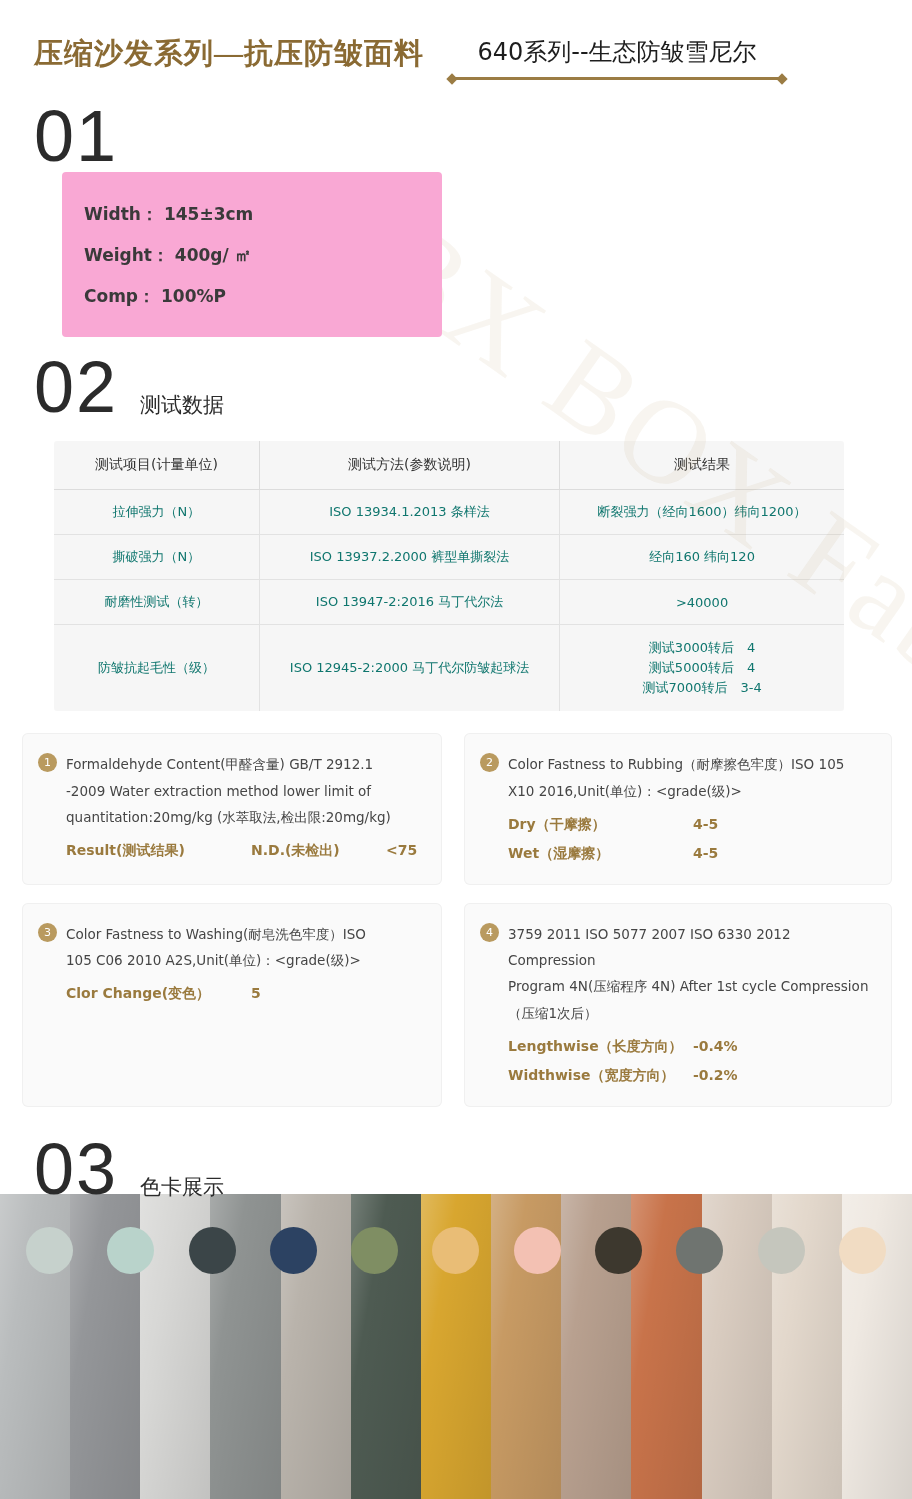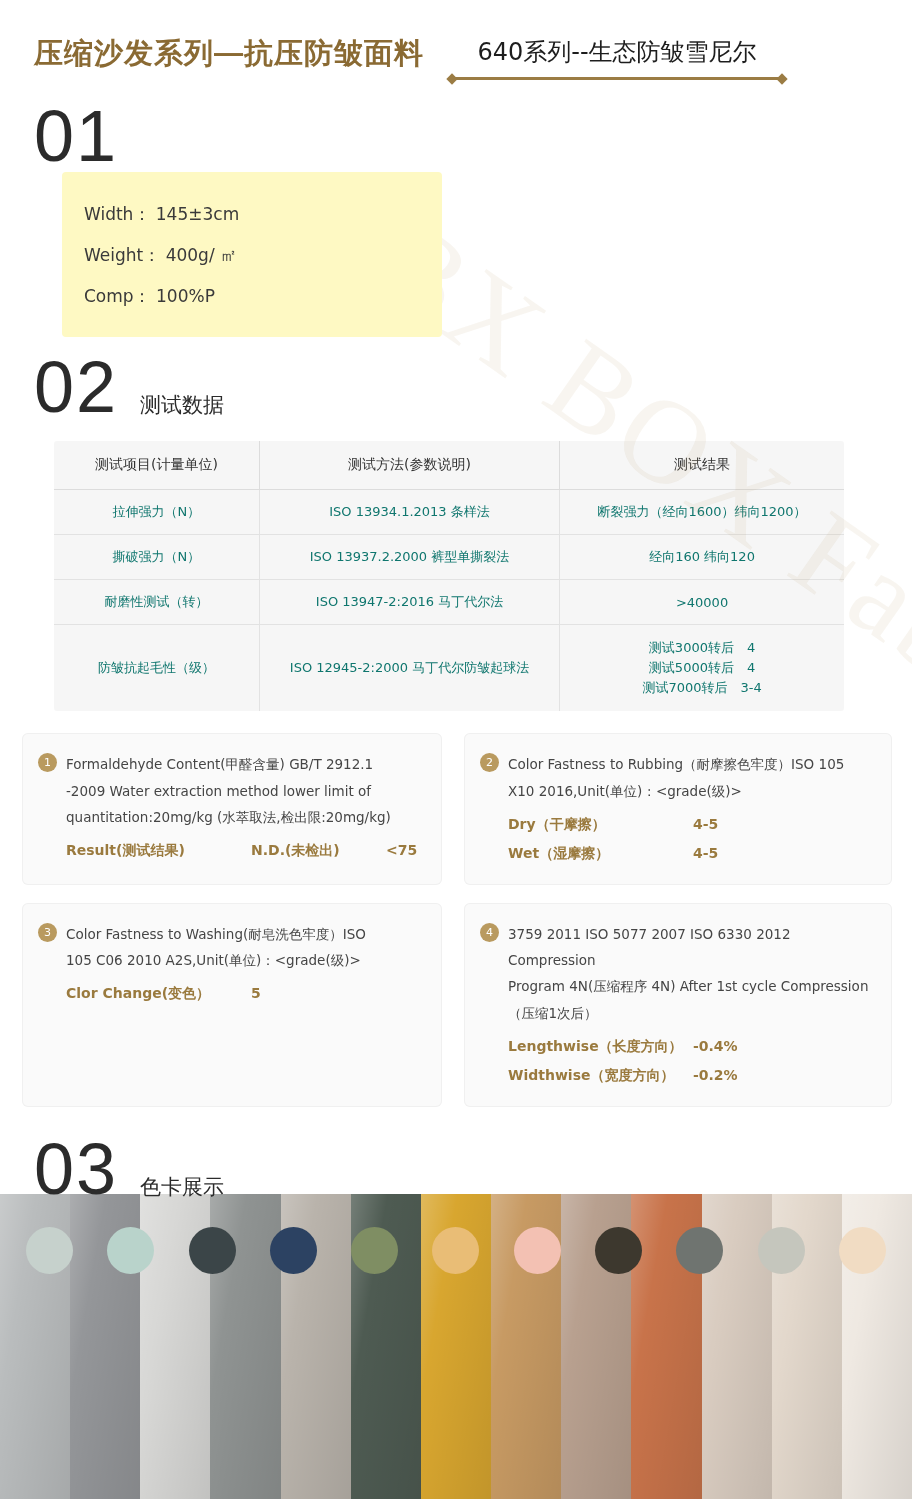--- a/index.html
+++ b/index.html
@@ -35,21 +35,21 @@
     padding: 34px 0 0 34px;
     display: flex;
     align-items: flex-start;
     z-index: 2;
   }
   .title-main {
     font-size: 29px;
     font-weight: bold;
     color: #8a6a33;
     letter-spacing: 1px;
-    font-family: Liberation Sans, sans-serif;
+    font-family: Liberation Serif, serif;
     white-space: nowrap;
   }
   .title-right-wrap {
     margin-left: 28px;
     display: flex;
     flex-direction: column;
     align-items: center;
     padding-top: 2px;
   }
   .title-sub {
@@ -103,24 +103,25 @@
   .block01 {
     position: relative;
     margin: 20px 0 0 34px;
     display: flex;
     align-items: flex-start;
     z-index: 2;
     flex-direction: column;
   }
   .spec-card {
     margin-left: 28px;
-    background: #fef9c3;
+    background: #f9a8d4;
     border-radius: 4px;
     width: 380px;
     padding: 22px 0 20px 22px;
+    font-weight: bold;
   }
   .spec-row {
     font-size: 17px;
     color: #3a3a3a;
     padding: 9px 0;
     font-family: "DejaVu Sans", sans-serif;
   }
 
   
   .block02 {

